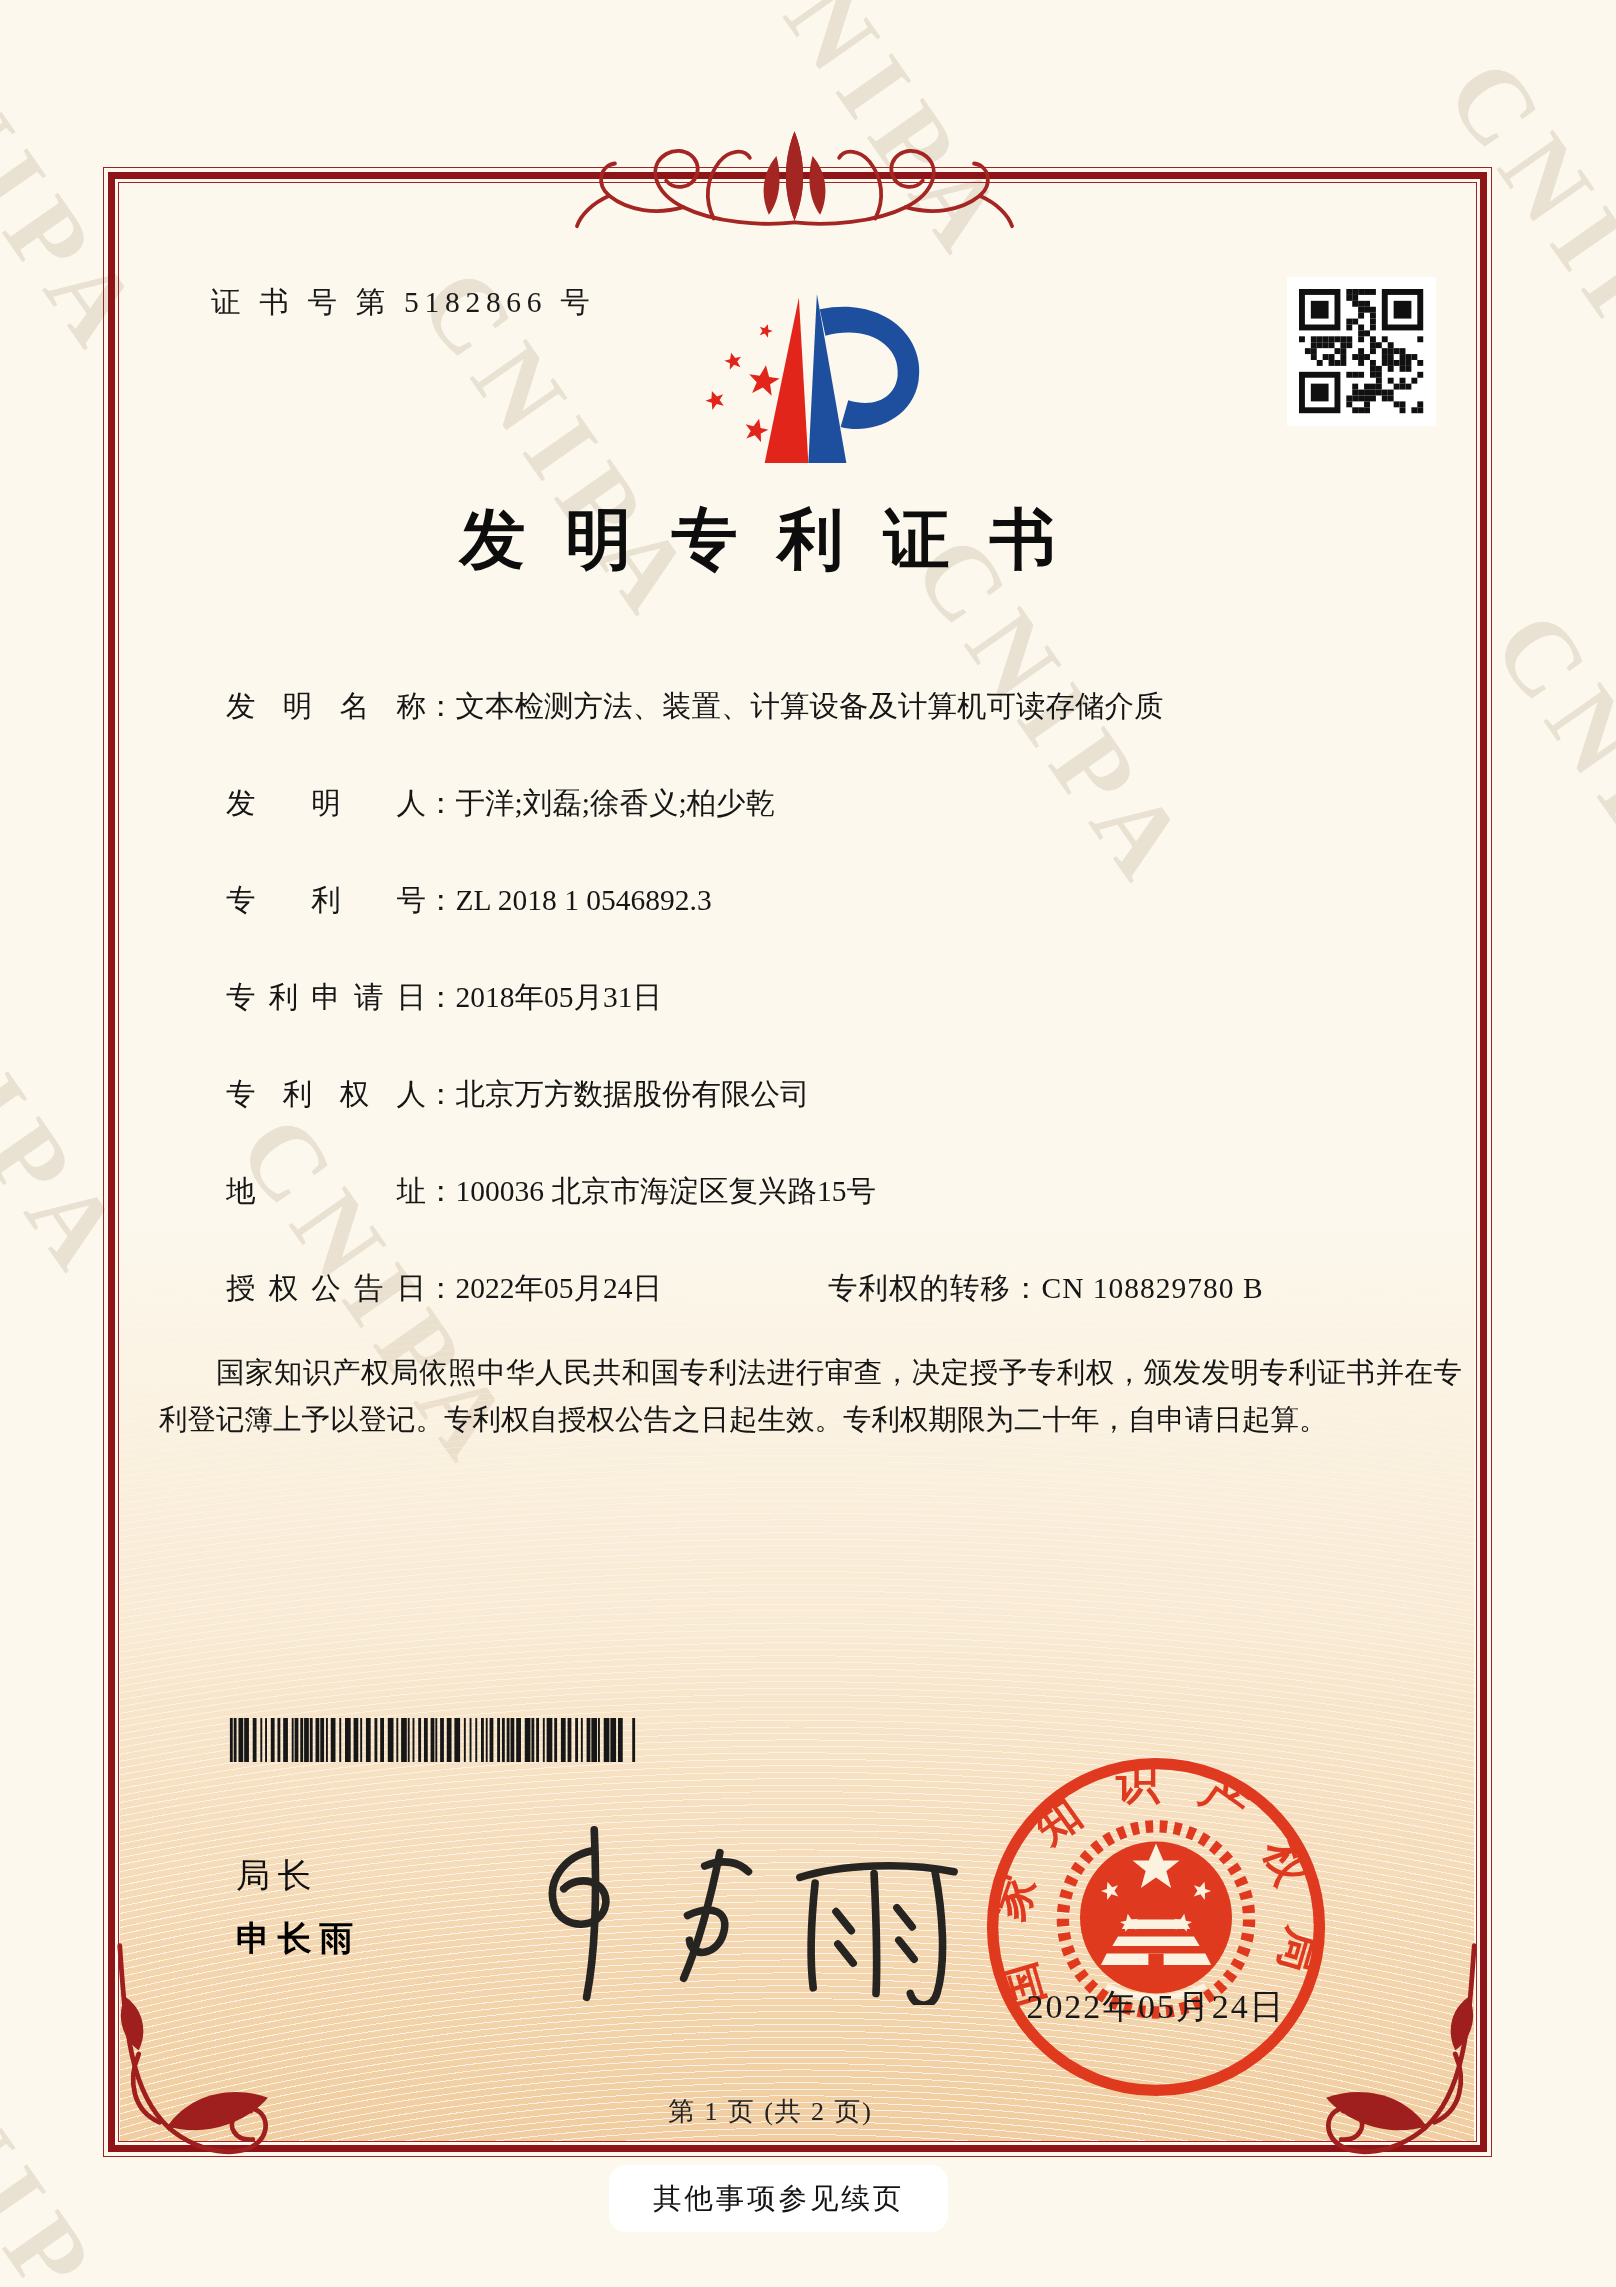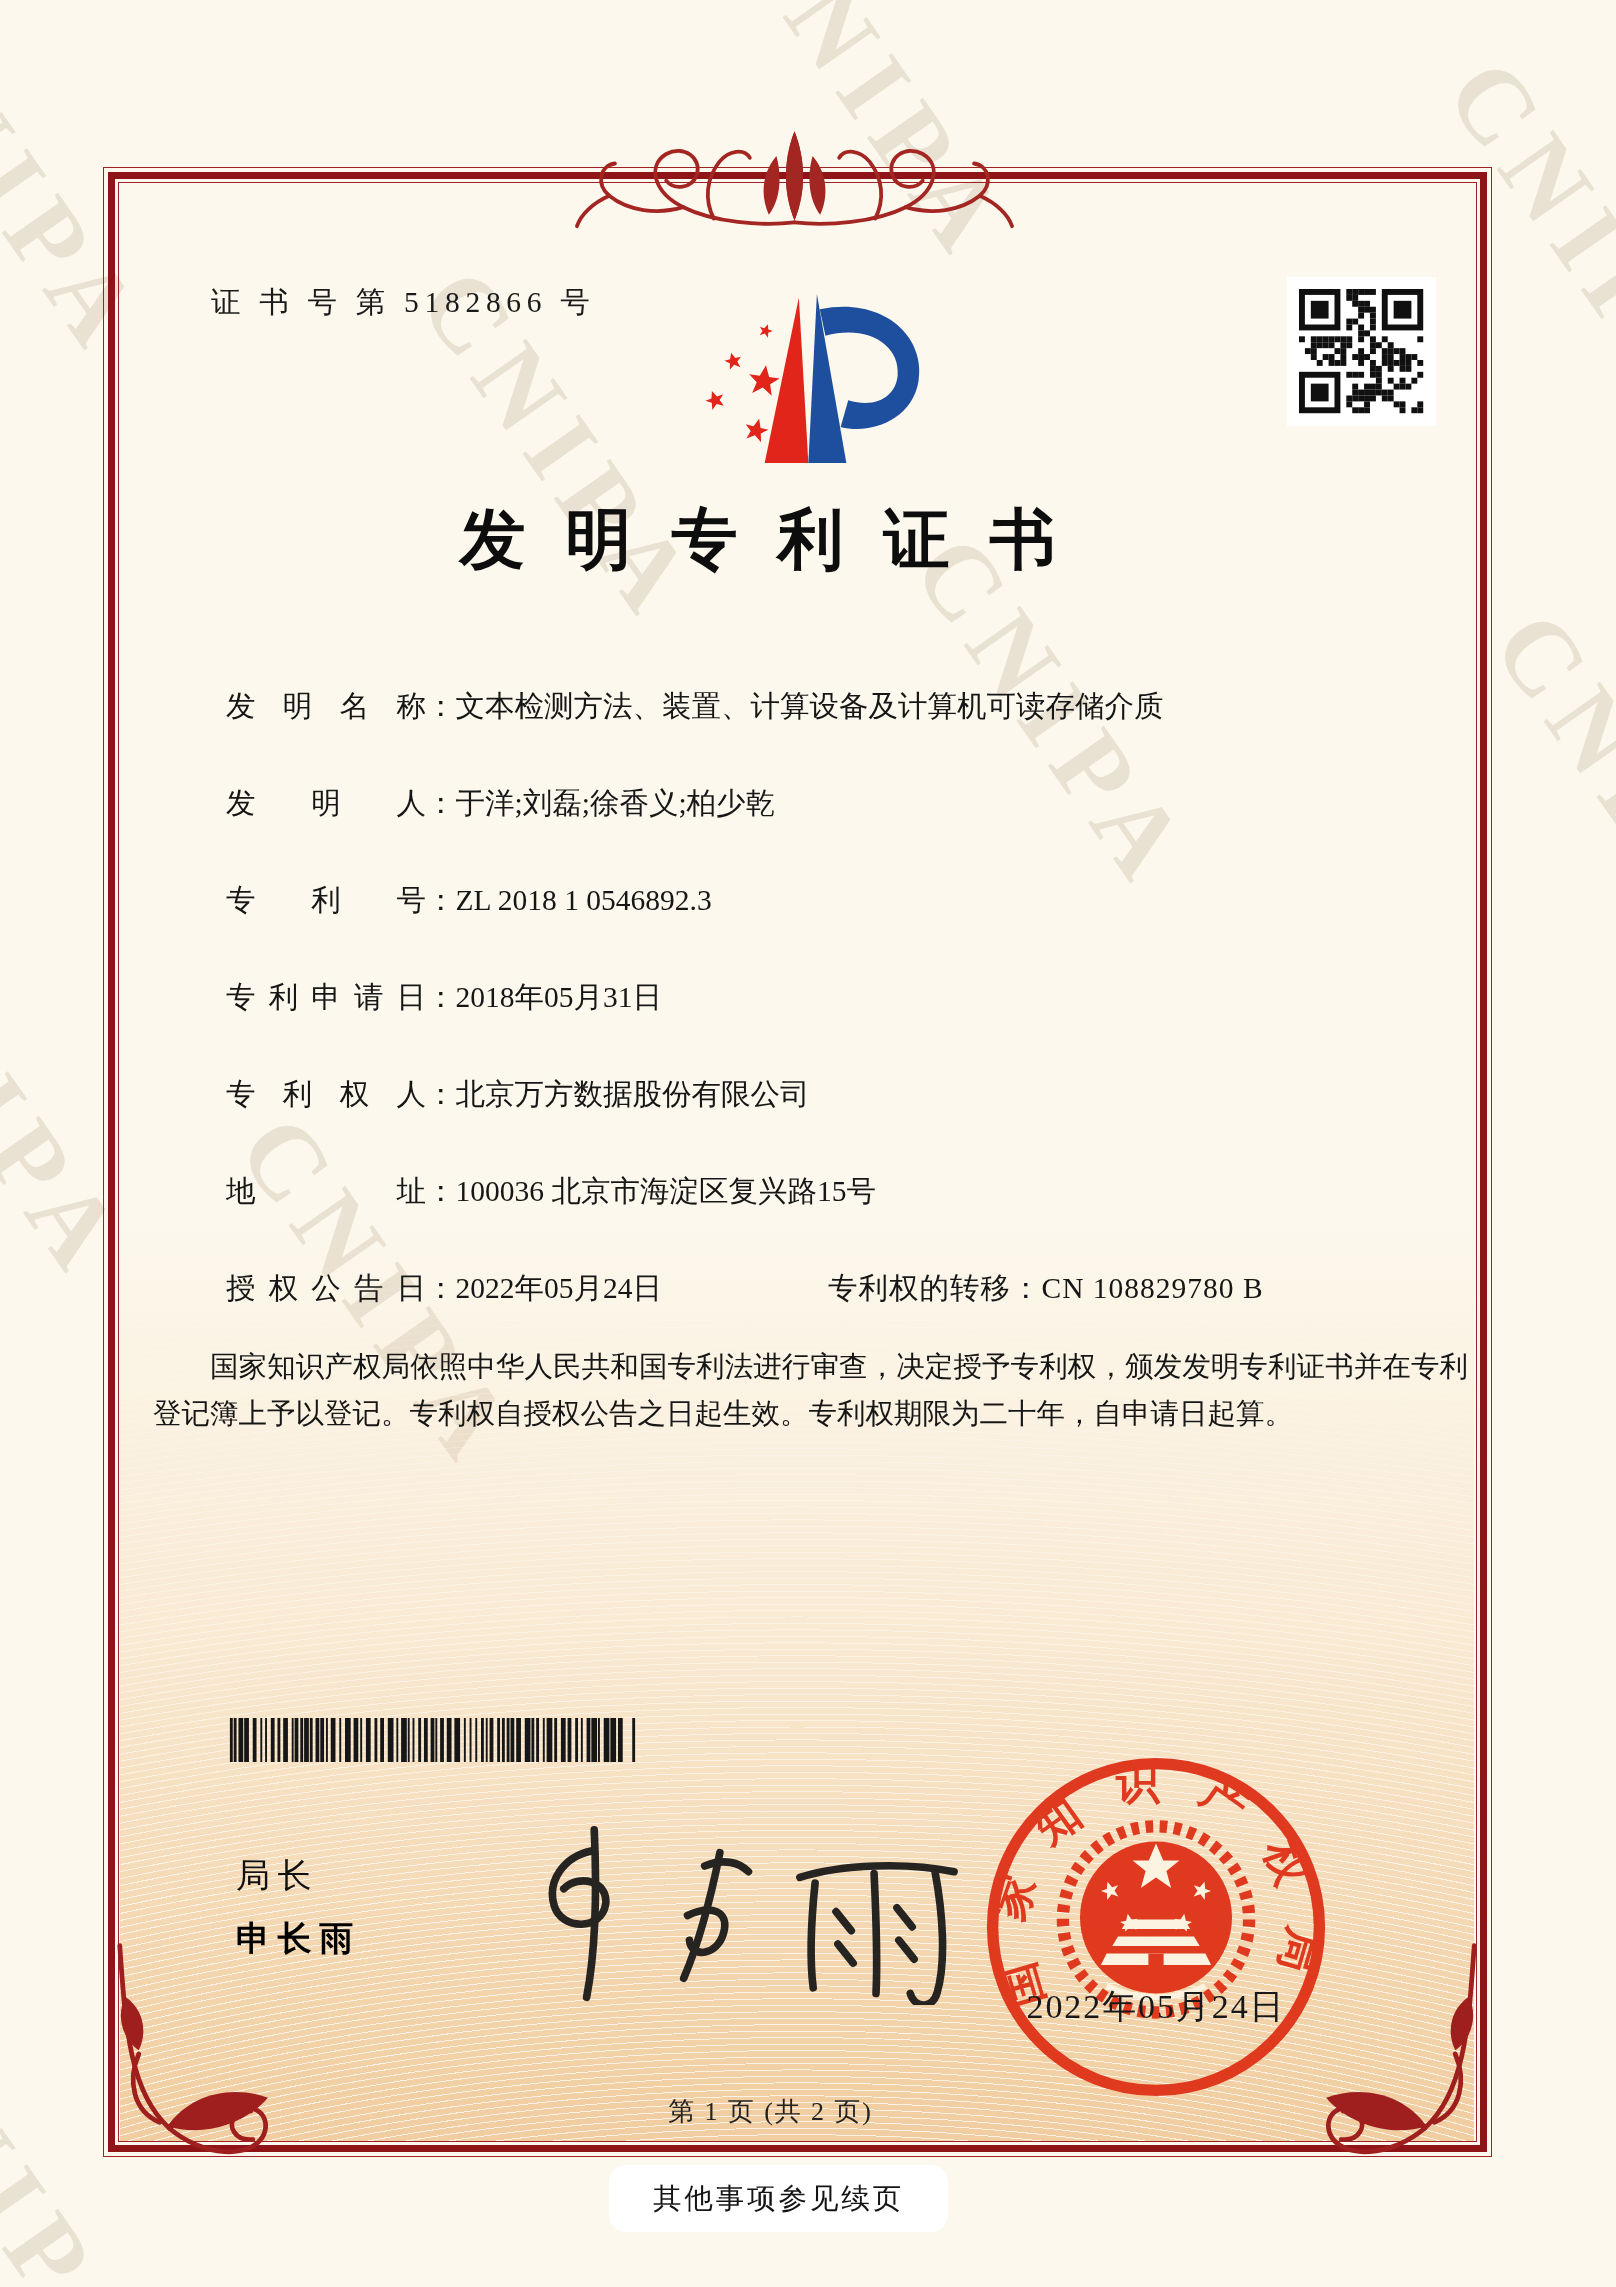--- a/index.html
+++ b/index.html
@@ -48,21 +48,21 @@
   
   .row{position:absolute;left:226px;z-index:5;font-size:29.5px;white-space:nowrap;}
   .row .lbl{display:inline-block;width:200px;text-align:justify;text-align-last:justify;vertical-align:top;}
   .r0{top:687px;} .r1{top:784px;} .r2{top:881px;} .r3{top:978px;}
   .r4{top:1075px;} .r5{top:1172px;} .r6{top:1269px;}
   .row2{position:absolute;left:828px;top:1269px;z-index:5;font-size:29.5px;white-space:nowrap;letter-spacing:1px;}
 
   
   .bodytext{position:absolute;left:143px;top:1333px;width:1335px;z-index:5;
             font-size:28.5px;line-height:47px;text-align:justify;}
-  .bodytext p{margin:10px;text-indent:2em;}
+  .bodytext p{margin:16px;text-indent:2em;}
 
   
   .barcode{position:absolute;left:228px;top:1718px;width:409px;height:44px;z-index:5;}
   .director-title{position:absolute;left:236px;top:1853px;z-index:5;
         font-family:"Liberation Sans","DejaVu Sans",sans-serif;font-weight:400;font-size:34px;letter-spacing:7.6px;color:#111;}
   .director-name{position:absolute;left:236px;top:1916px;z-index:5;
         font-family:"Liberation Sans","DejaVu Sans",sans-serif;font-weight:600;font-size:34px;letter-spacing:7.6px;color:#000000;}
   .sig{position:absolute;left:480px;top:1824px;width:495px;height:181px;z-index:5;}
   .seal{position:absolute;left:985px;top:1756px;width:342px;height:342px;z-index:6;opacity:.96;}
   .seal-date{position:absolute;left:985px;top:1984px;width:342px;z-index:7;text-align:center;

